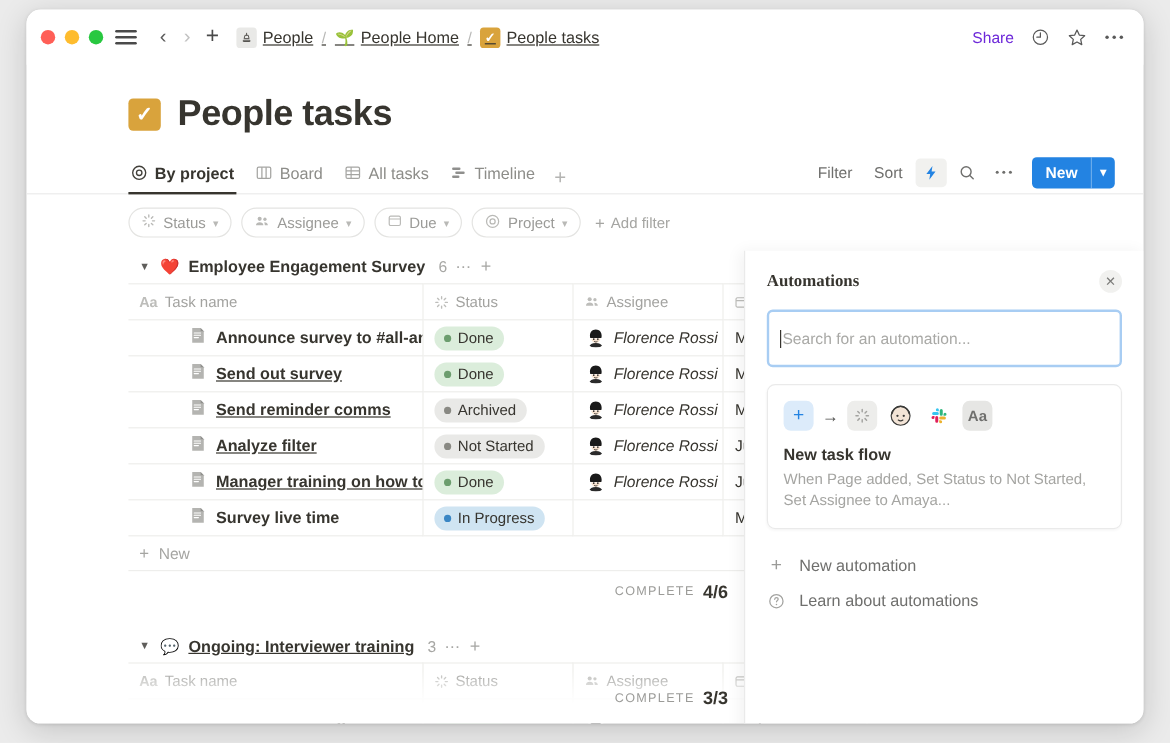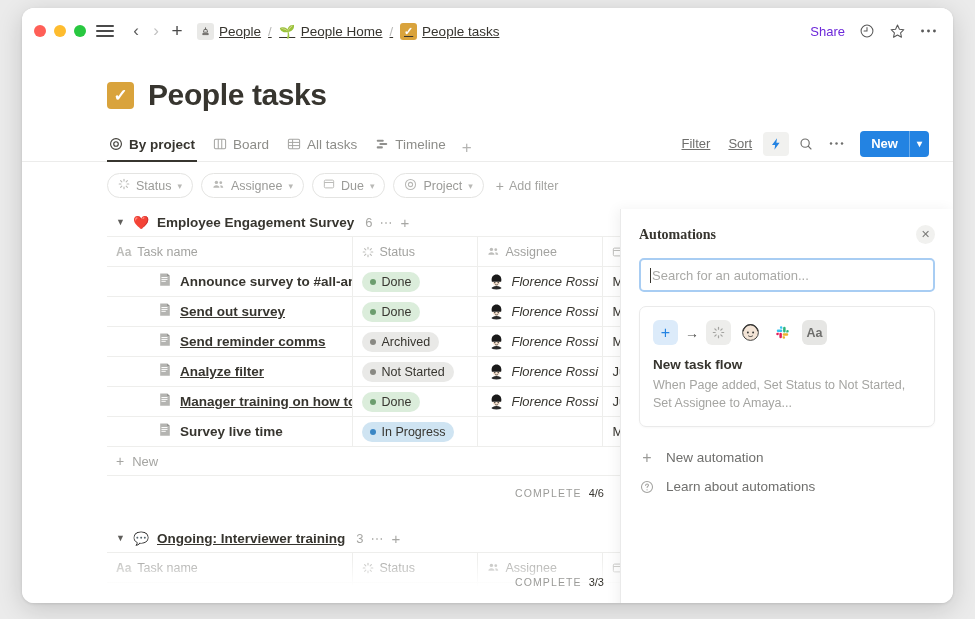--- a/index.html
+++ b/index.html
@@ -85,21 +85,21 @@
   .vtab {
     display:flex; align-items:center; gap:6px;
     font-size:13.5px; color:#8d8d89; height:33px; padding: 0 2px;
     border-bottom: 2px solid transparent;
   }
   .vtab.active { color:#37352f; font-weight:600; border-bottom-color:#37352f; }
   .vtab .vt-ic { display:flex; align-items:center; opacity:.95;}
   .vtab-add { font-size:17px; color:#b4b4b2; padding-bottom:4px; font-weight:300;}
 
   .vb-right { margin-left:auto; display:flex; align-items:center; gap:4px; padding-bottom:3px;}
-  .vb-btn { font-size:13px; color:#6f6f6d; padding:4px 7px; border-radius:4px;text-decoration:underline; }
+  .vb-btn { font-size:13px; color:#6f6f6d; padding:4px 7px; border-radius:4px; }
   .vb-ibtn { width:26px;height:24px;display:flex;align-items:center;justify-content:center;border-radius:4px;color:#6f6f6d;}
   .vb-ibtn.hl { background:#f1f1ef; }
   .new-btn {
     display:flex;align-items:center; margin-left:7px;
     background:#2383e2; color:#fff; border-radius:4px; height:26px;
     font-size:13px; font-weight:600; overflow:hidden;
   }
   .new-btn .nb-main { padding: 0 11px; display:flex;align-items:center;height:100%;}
   .new-btn .nb-div { width:1px;height:100%;background:rgba(255,255,255,0.32);}
   .new-btn .nb-caret { padding:0 7px; display:flex;align-items:center;height:100%;font-size:10px;}
@@ -165,42 +165,42 @@
   .asg { display:flex; align-items:center; gap:7px;font-style:italic; }
   .avatar { width:17px;height:17px;border-radius:50%; flex:0 0 auto; overflow:hidden;}
   .asg-name { font-size:13px; color:#37352f; white-space:nowrap;}
 
   td.c-due { padding-left: 10px; font-size:13px; color:#37352f; white-space:nowrap;}
 
   .row-new { display:flex; align-items:center; gap:8px; height:29px; padding-left:9px; font-size:13px;color:#a5a5a2; border-bottom:1px solid #eeeeec; width:905px;}
   .row-new .rn-plus { font-size:14px; font-weight:300; }
   .complete-row { width:905px; display:flex; align-items:center; justify-content:center; height:34px; gap:7px;}
   .cmp-lbl { font-size:10.5px; letter-spacing:1.1px; color:#9b9b98; text-transform:uppercase;}
-  .cmp-val { font-size:11px; font-weight:400; color:#37352f;}
+  .cmp-val { font-size:15px; font-weight:700; color:#37352f;}
 
   
   .auto-panel {
     position: absolute;
     right: 0px; top: 155px;
     width: 333px; height: 440px;
     background:#fff;
     border-left: 1px solid #eaeaea;
     box-shadow: -3px 0 12px rgba(0,0,0,0.055);
     padding: 16px 18px 0 18px;
     z-index: 5;
   }
   .ap-head { display:flex;align-items:center;font-family:Liberation Serif, serif; }
   .ap-title { font-size:14px; font-weight:700; color:#37352f; }
   .ap-close {
     margin-left:auto; width:19px;height:19px;border-radius:50%;
     background:#f1f1ef; color:#7b7b79; font-size:11px;
     display:flex;align-items:center;justify-content:center;
   }
   .ap-search {
-    margin-top: 14px; height: 34px;
+    margin-top: 14px; height: 48px;
     border:2px solid #a8cdf3; border-radius:5px;
     display:flex; align-items:center; padding: 0 9px;
     background:#fff;
   }
   .ap-caret { width:1px;height:15px;background:#37352f; margin-right:1px;}
   .ap-ph { font-size:13px; color:#a9a9a6; }
 
   .auto-card {
     margin-top: 14px;
     border: 1px solid #eaeaea; border-radius: 7px;

